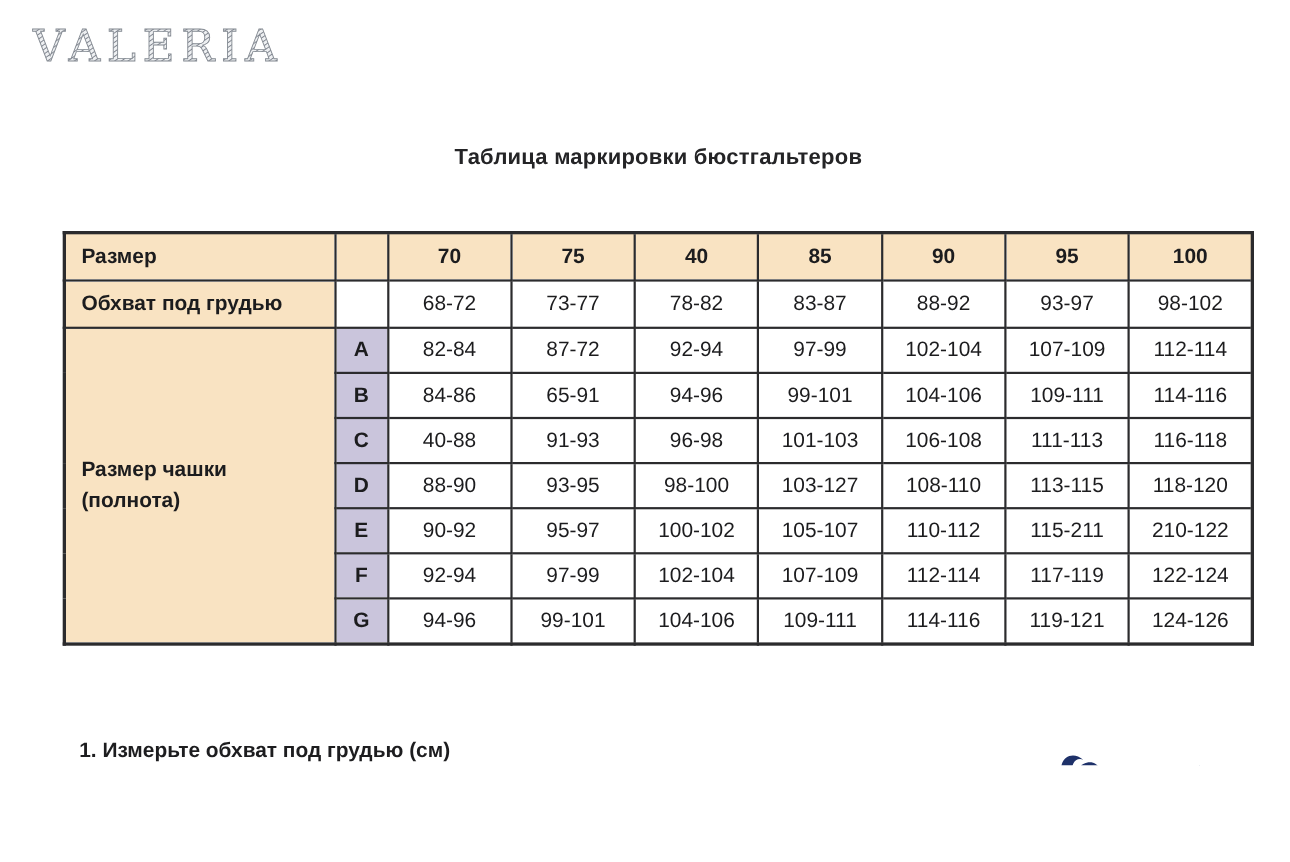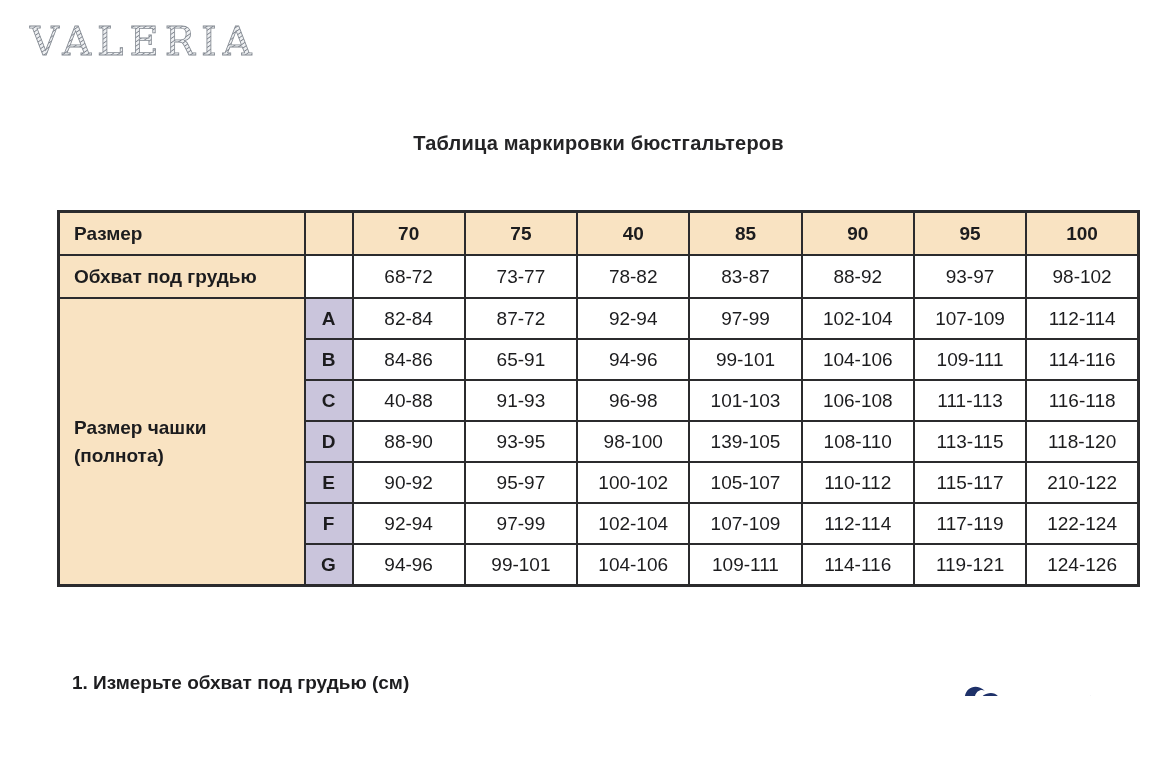--- a/index.html
+++ b/index.html
@@ -134,33 +134,33 @@
           <td>101-103</td>
           <td>106-108</td>
           <td>111-113</td>
           <td>116-118</td>
         </tr>
         <tr class="rowCup">
           <td class="lav b">D</td>
           <td>88-90</td>
           <td>93-95</td>
           <td>98-100</td>
-          <td>139-105</td>
+          <td>103-127</td>
           <td>108-110</td>
           <td>113-115</td>
           <td>118-120</td>
         </tr>
         <tr class="rowCup">
           <td class="lav b">E</td>
           <td>90-92</td>
           <td>95-97</td>
           <td>100-102</td>
           <td>105-107</td>
           <td>110-112</td>
-          <td>115-117</td>
+          <td>115-211</td>
           <td>210-122</td>
         </tr>
         <tr class="rowCup">
           <td class="lav b">F</td>
           <td>92-94</td>
           <td>97-99</td>
           <td>102-104</td>
           <td>107-109</td>
           <td>112-114</td>
           <td>117-119</td>

